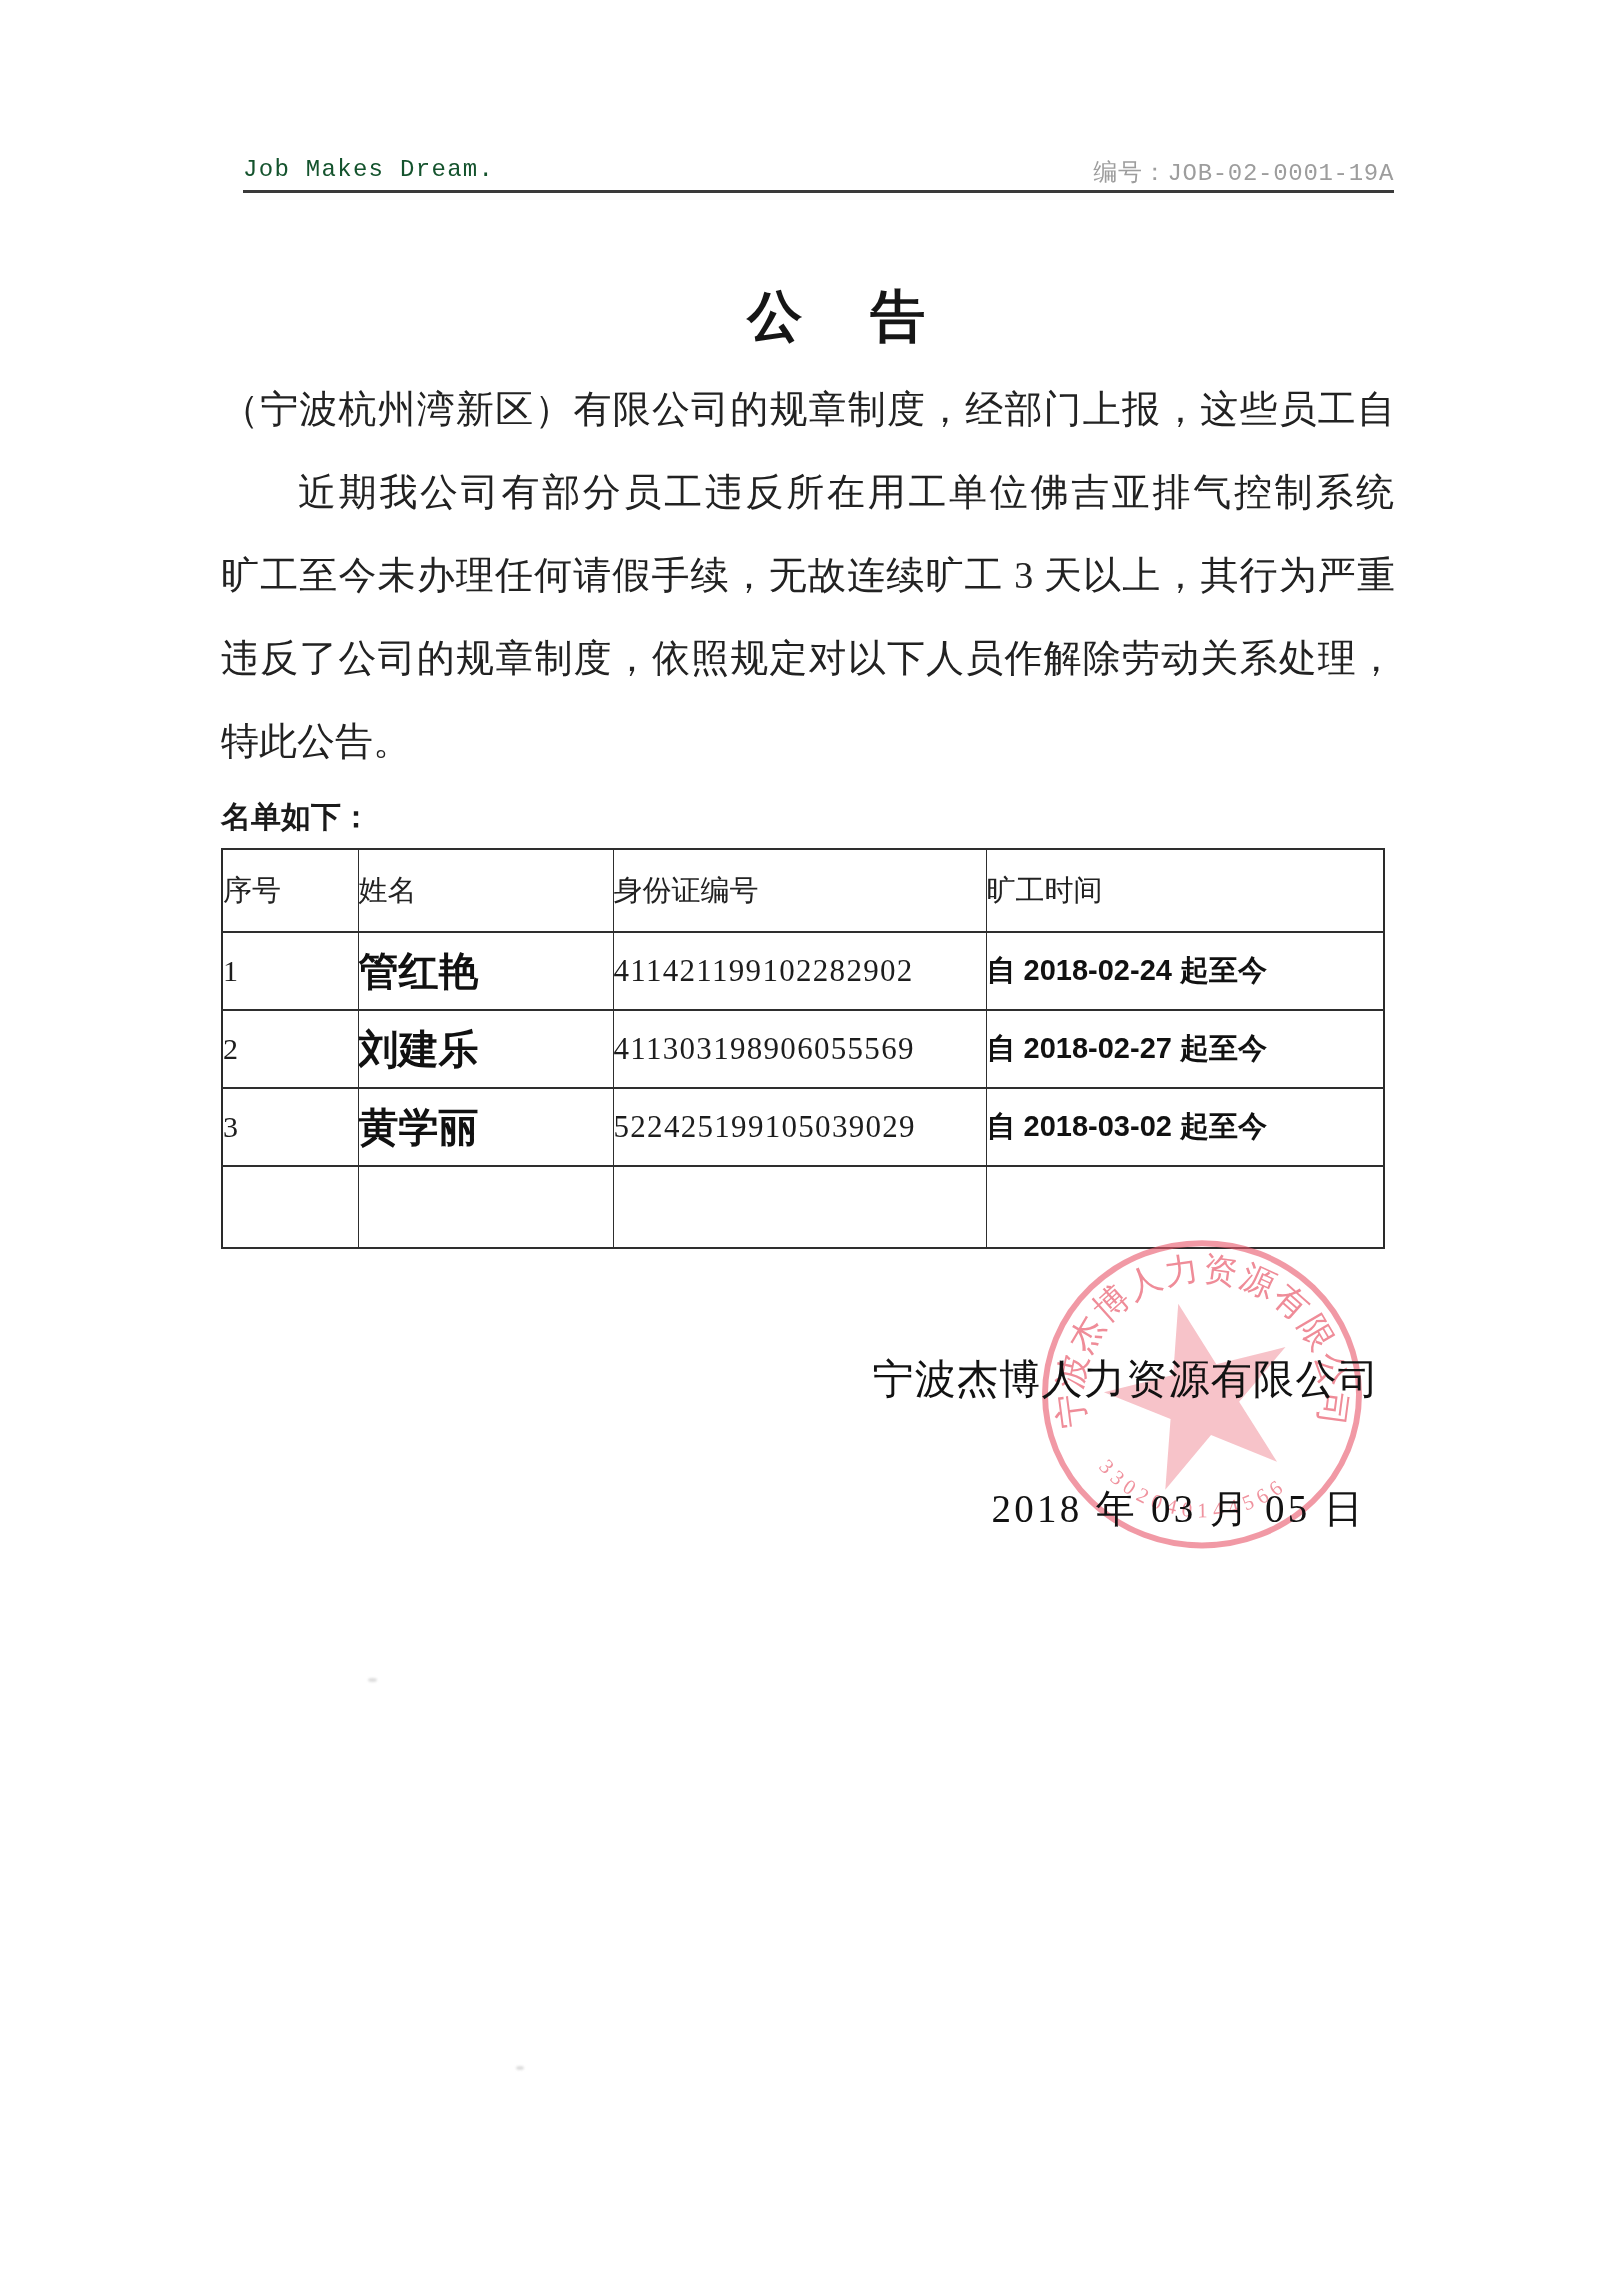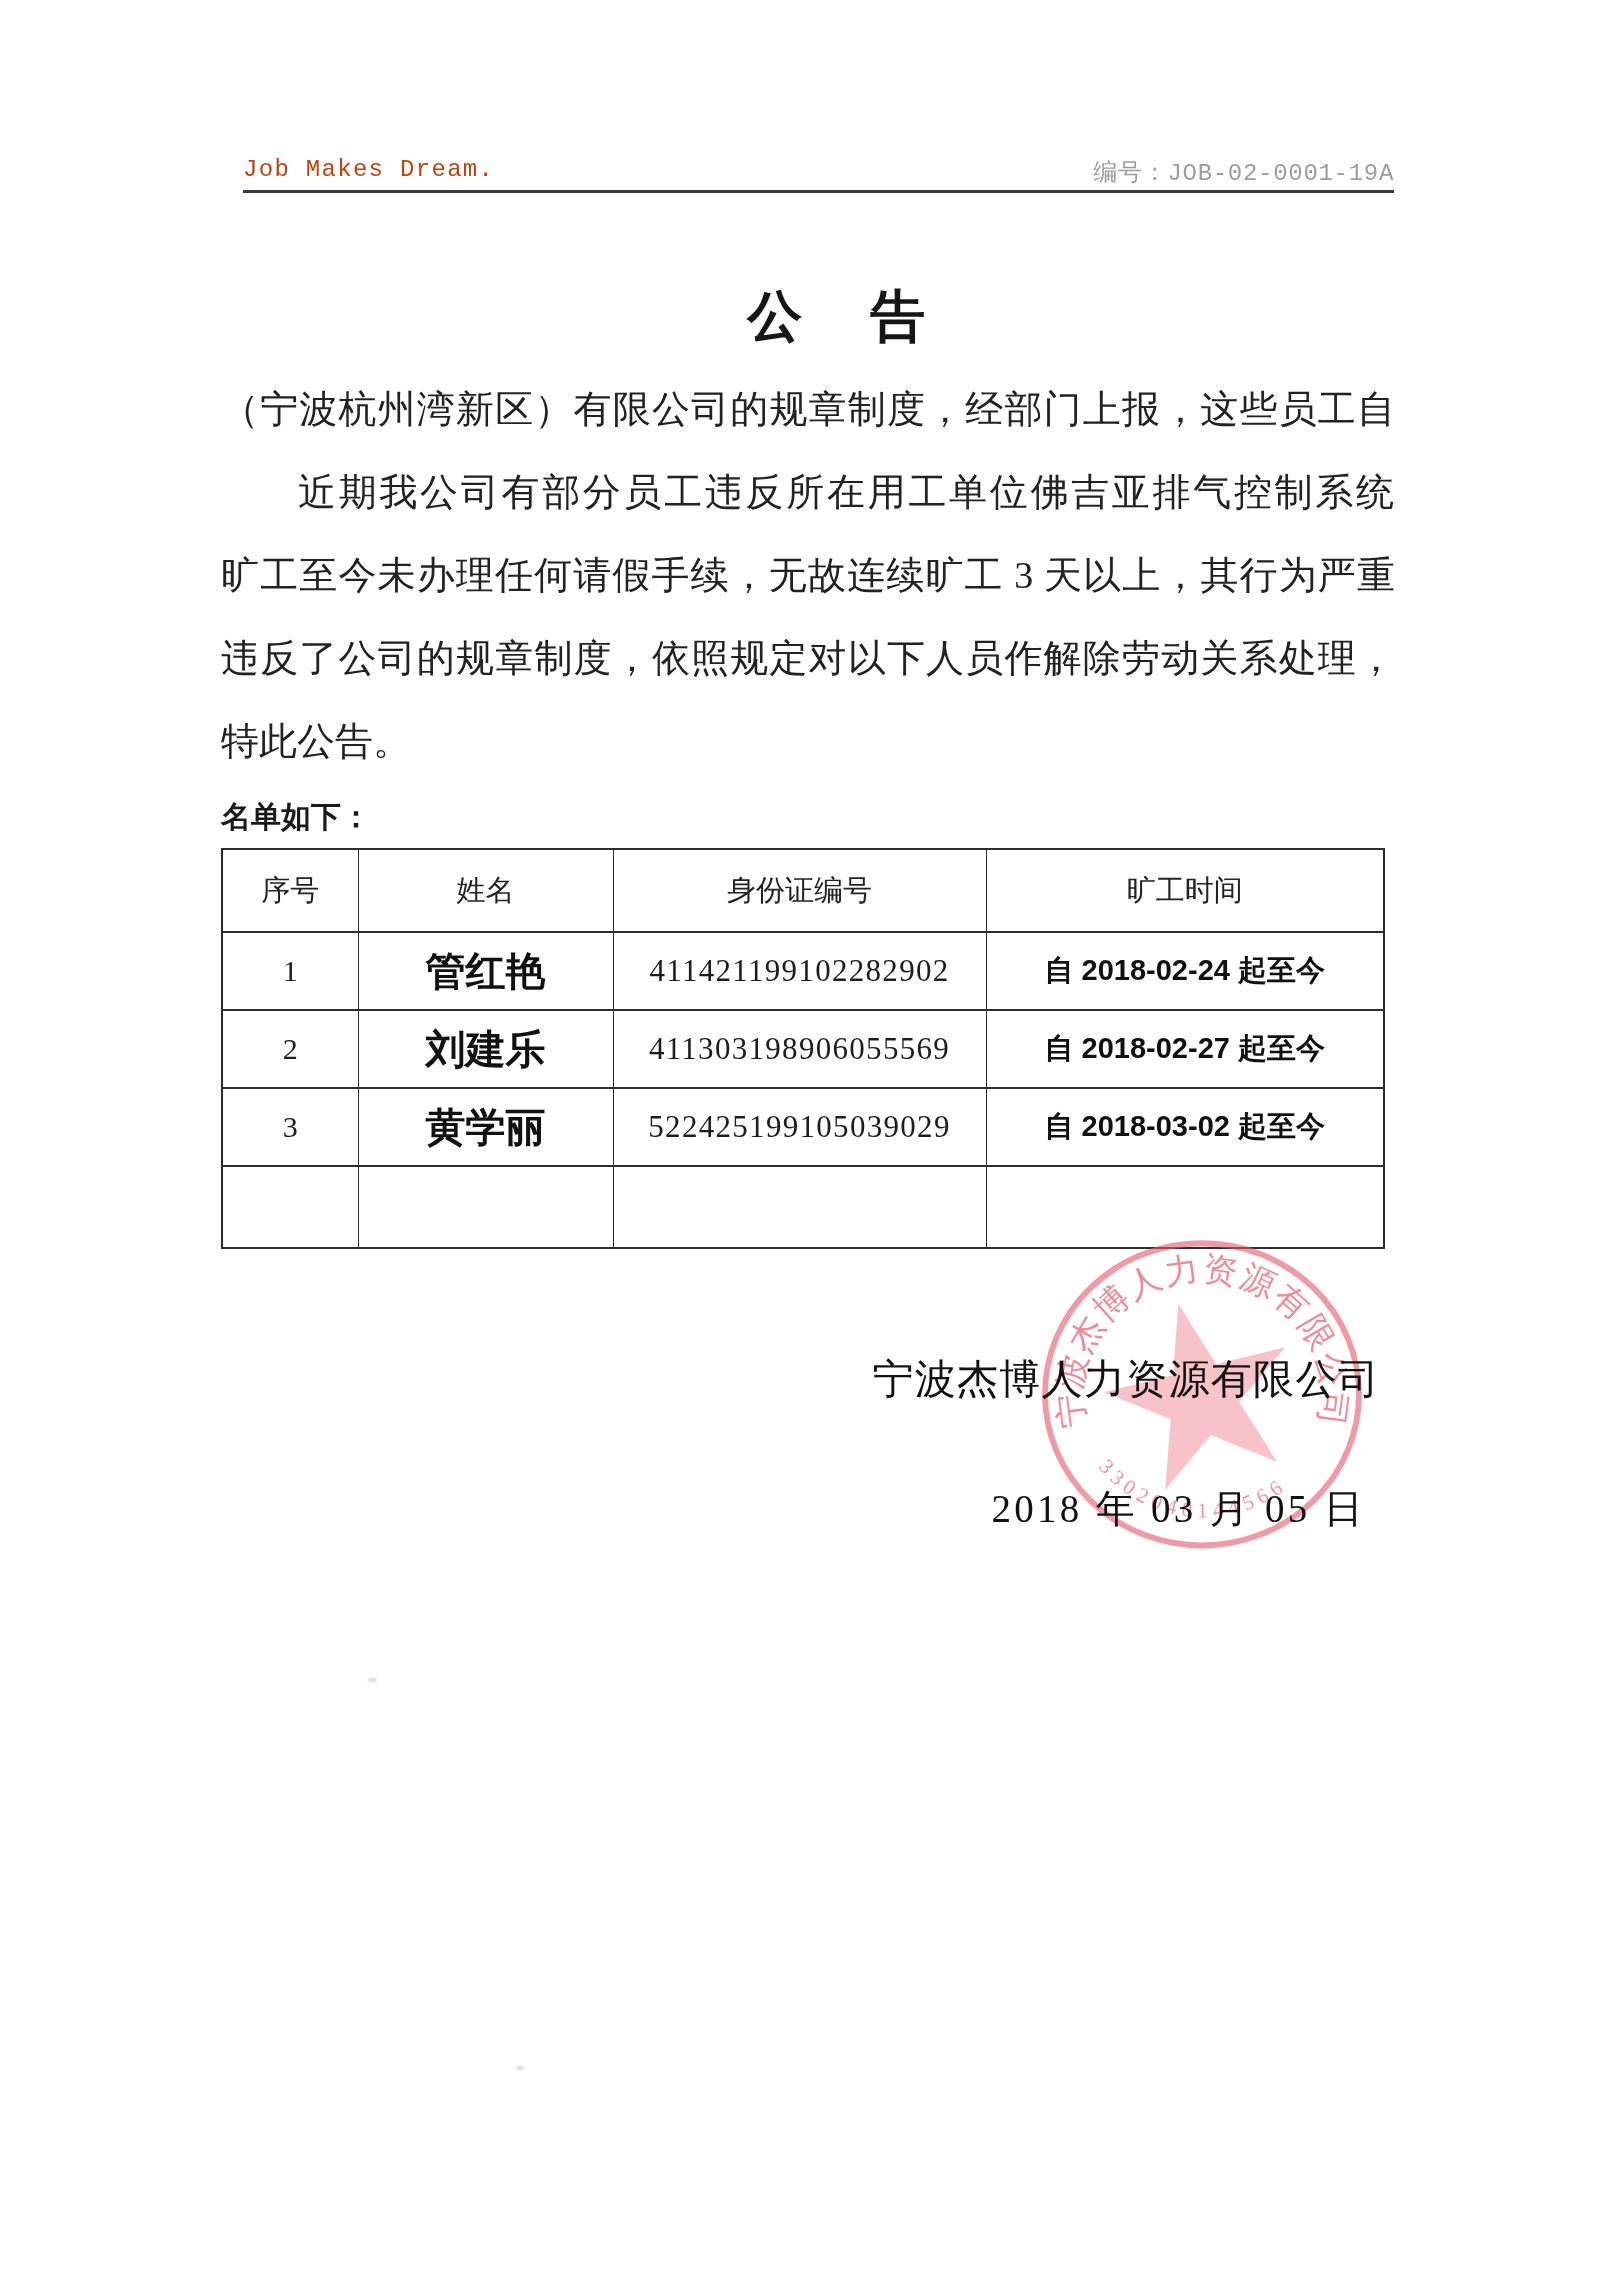--- a/index.html
+++ b/index.html
@@ -10,21 +10,21 @@
     font-family: "Liberation Serif", "DejaVu Serif", serif;
     color: #1c1c1c;
     overflow: hidden;
   }
   .abs { position: absolute; }
 
   
   .hdr-slogan {
     left: 243px; top: 156px;
     font-family: "Liberation Mono", "DejaVu Sans Mono", monospace;
-    font-size: 24px; color: #c2410c; letter-spacing: 1.3px;
+    font-size: 24px; color: #14532d; letter-spacing: 1.3px;
   }
   .hdr-docno {
     right: 229px; top: 156px;
     font-family: "Liberation Mono", "DejaVu Sans Mono", monospace;
     font-size: 24px; color: #9d9d9d; letter-spacing: 0.7px;
   }
   .hdr-rule {
     left: 243px; top: 190px; width: 1151px; height: 2.6px;
     background: #3a3a3a;
   }
@@ -63,21 +63,21 @@
     position: absolute; left: 221px; top: 848px;
     width: 1162px;
     border-collapse: collapse;
     table-layout: fixed;
   }
   table.roster td, table.roster th {
     border-left: 1.3px solid #2e2e2e;
     border-right: 1.3px solid #2e2e2e;
     border-top: 2px solid #2e2e2e;
     border-bottom: 2px solid #2e2e2e;
-    text-align: center; vertical-align: middle;
+    text-align: left; vertical-align: middle;
     padding: 0; overflow: hidden;
   }
   table.roster { border: 2.6px solid #2a2a2a; }
   table.roster th {
     height: 81px; font-size: 29px; font-weight: normal; color: #222;
   }
   table.roster td { height: 76px; }
   table.roster tr.last-row td { height: 80px; }
   .cell-idx { font-size: 30px; color: #1d1d1d; }
   .cell-name {

